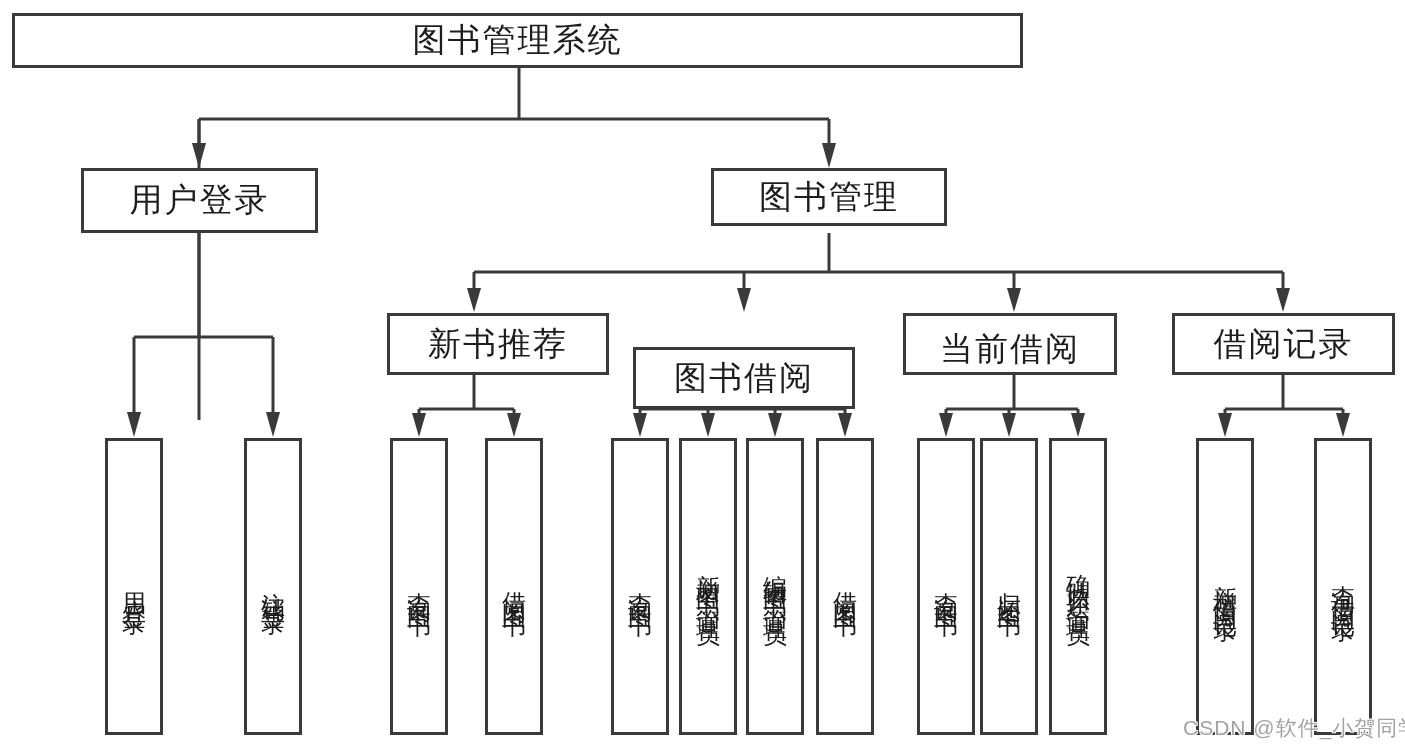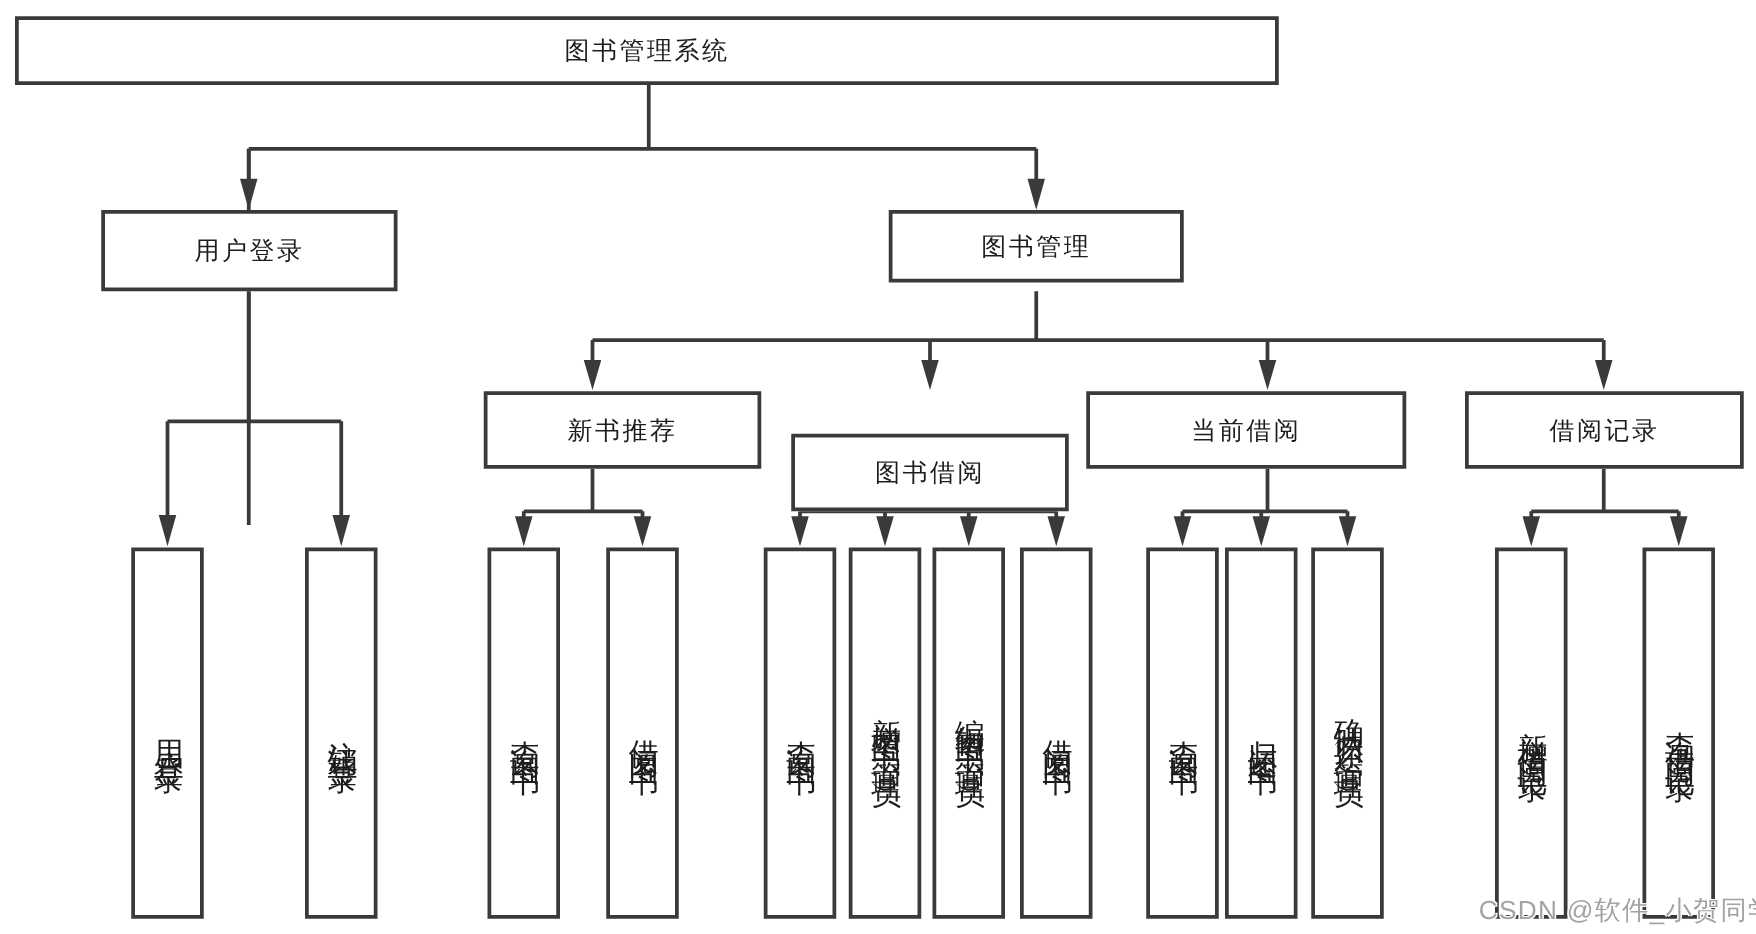--- a/index.html
+++ b/index.html
@@ -16,21 +16,21 @@
     position: absolute;
     box-sizing: border-box;
     background: #ffffff;
     border: 3px solid #3a3a3a;
     display: flex;
     align-items: center;
     justify-content: center;
     z-index: 2;
   }
   .hlabel {
-    font-size: 20px;
+    font-size: 33px;
     color: #1d1d1d;
     letter-spacing: 2px;
     white-space: nowrap;
   }
   .leaf { width: 58px; top: 438px; height: 297px; }
   .vlabel {
     writing-mode: vertical-rl;
     text-orientation: mixed;
     font-size: 24px;
     color: #1d1d1d;
@@ -115,21 +115,21 @@
   <div class="node" style="left:711px; top:168px; width:236px; height:58px;">
     <span class="hlabel">图书管理</span>
   </div>
 
   <div class="node" style="left:363px; top:313px; width:222px; height:62px;margin-left:24px;">
     <span class="hlabel">新书推荐</span>
   </div>
   <div class="node" style="left:633px; top:331px; width:222px; height:62px;margin-top:16px;">
     <span class="hlabel">图书借阅</span>
   </div>
-  <div class="node" style="left:869px; top:313px; width:256px; height:62px;">
+  <div class="node" style="left:903px; top:313px; width:214px; height:62px;align-items:flex-end;">
     <span class="hlabel">当前借阅</span>
   </div>
   <div class="node" style="left:1172px; top:313px; width:223px; height:62px;">
     <span class="hlabel">借阅记录</span>
   </div>
 
   <div class="node leaf" style="left:105px;">
     <span class="vlabel">用户登录</span>
   </div>
   <div class="node leaf" style="left:244px;">

